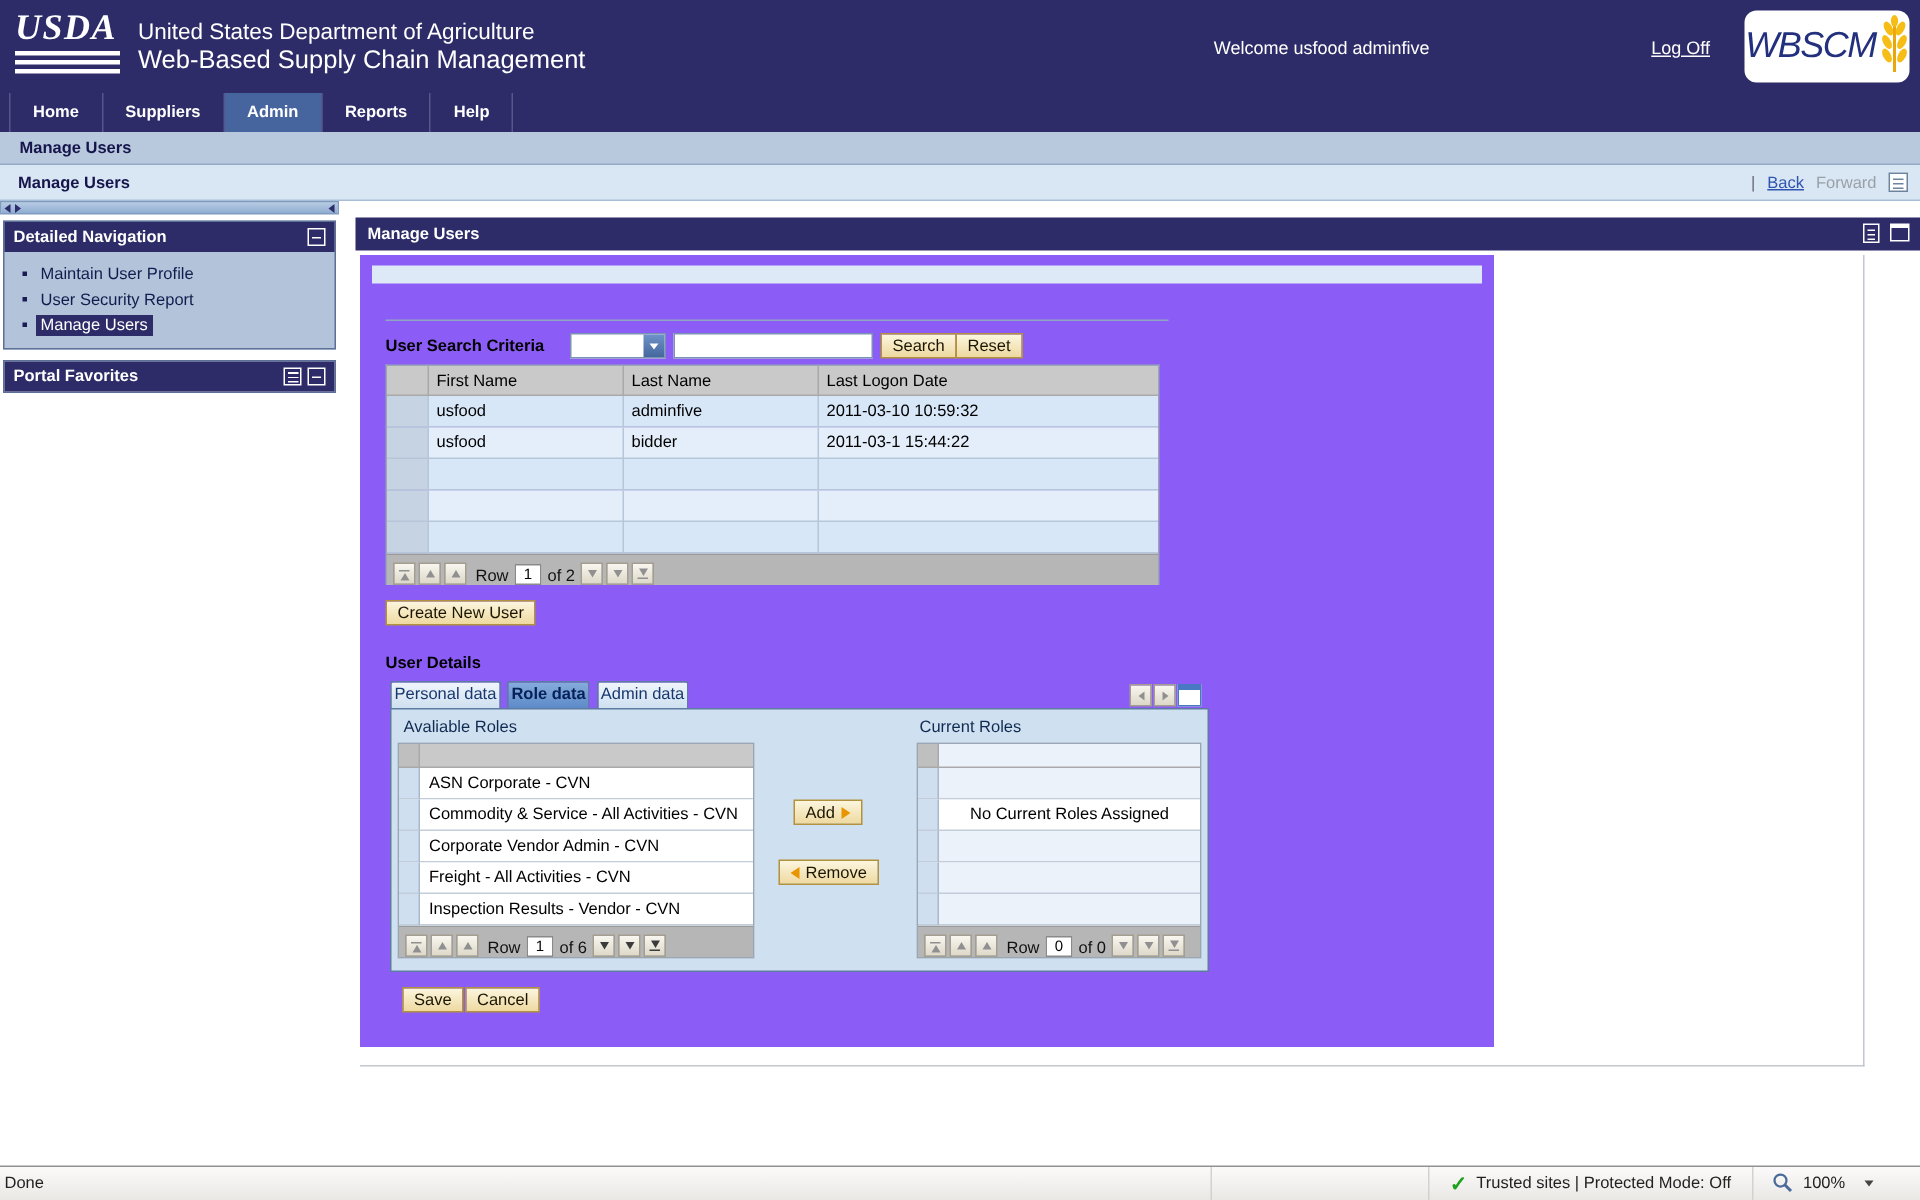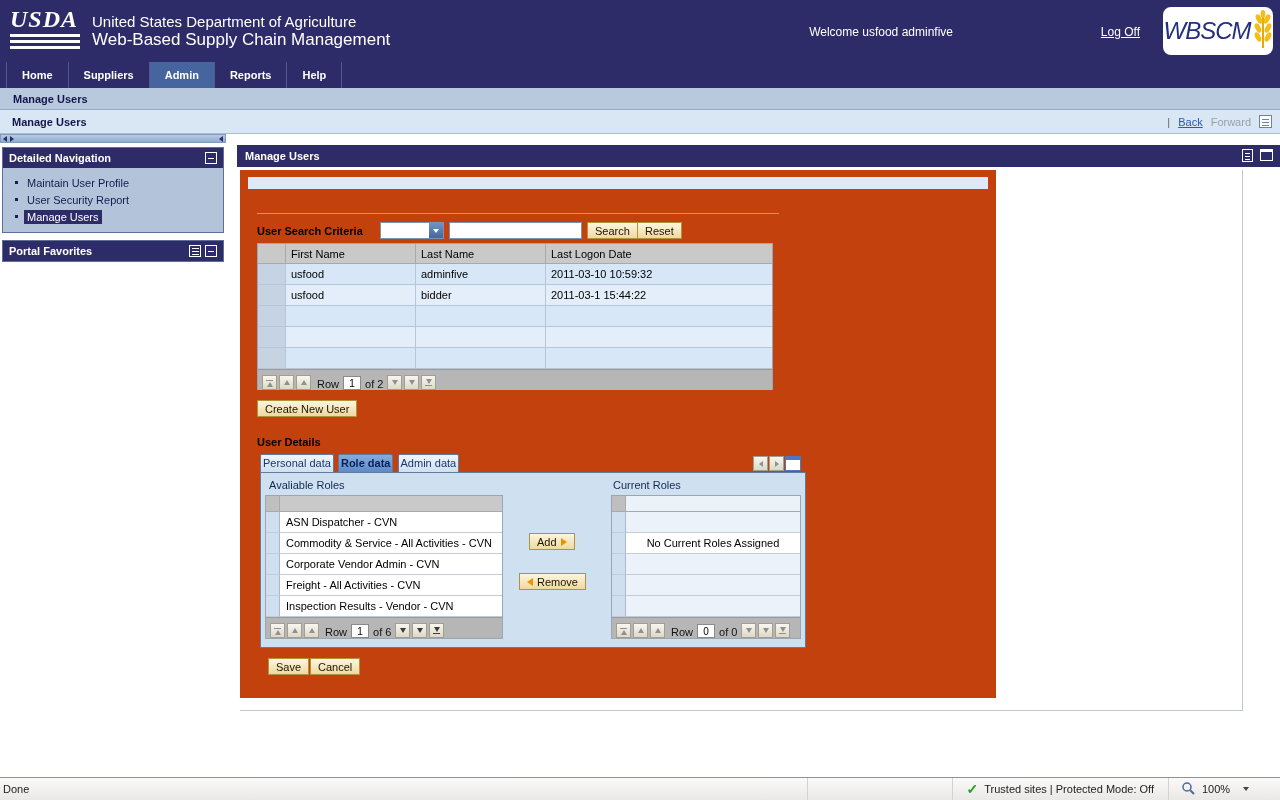--- a/index.html
+++ b/index.html
@@ -60,21 +60,21 @@
 .sitem.sel .lab{background:#2d2c68;color:#fff}
 
 
 .main{position:absolute;left:237px;top:0;right:0;bottom:0}
 .mtitle{position:absolute;left:0;top:11px;right:0;height:22px;background:#2d2c68;color:#fff;font-weight:bold;display:flex;align-items:center;padding-left:8px}
 .mticons{position:absolute;right:7px;top:15px;display:flex;gap:7px}
 .wicon{width:11px;height:13px;border:1px solid #fff;position:relative;cursor:pointer}
 .wicon i{position:absolute;left:2px;right:2px;height:1px;background:#fff}
 .bicon{width:13px;height:12px;border:1px solid #fff;border-top-width:3px;cursor:pointer}
 .ws{position:absolute;left:3px;top:36px;width:1003px;height:541px;border-right:1px solid #c2c8ce;border-bottom:1px solid #c2c8ce;background:#fff}
-.panel{position:absolute;left:0;top:0;width:756px;height:528px;background:#c2410c}
+.panel{position:absolute;left:0;top:0;width:756px;height:528px;background:#8b5cf6}
 .band{position:absolute;left:8px;top:7px;width:740px;height:12px;background:#dde9f6}
 .hrule{position:absolute;left:17px;top:43px;width:522px;height:1px;background:#8fa6c1}
 
 
 .srow-label{position:absolute;left:17px;top:55px;font-weight:bold}
 .combo{position:absolute;left:140px;top:52px;width:64px;height:17px;display:flex;border:1px solid #7b93b3;background:#fff}
 .combo .fld{flex:1}
 .combo .dd{width:14px;background:linear-gradient(#6e93c8,#44679e);display:flex;align-items:center;justify-content:center;cursor:pointer}
 .combo .dd .w{width:0;height:0;border-left:3px solid transparent;border-right:3px solid transparent;border-top:4px solid #fff}
 .tin{position:absolute;left:209px;top:52px;width:133px;height:17px;border:1px solid #7b93b3;font:11px "Liberation Sans",sans-serif;padding:0 3px}
@@ -371,21 +371,21 @@
             <div class="rlab" style="left:8px;top:6px">Avaliable Roles</div>
             <div class="rlab" style="left:352px;top:6px">Current Roles</div>
 
             <div class="rtable rt1">
               <div class="rrow rh">
                   <div class="rs"></div>
                   <div class="rc"></div>
                 </div>
               <div class="rrow">
                   <div class="rs"></div>
-                  <div class="rc">ASN Dispatcher - CVN</div>
+                  <div class="rc">ASN Corporate - CVN</div>
                 </div>
               <div class="rrow">
                   <div class="rs"></div>
                   <div class="rc">Commodity &amp; Service - All Activities - CVN</div>
                 </div>
               <div class="rrow">
                   <div class="rs"></div>
                   <div class="rc">Corporate Vendor Admin - CVN</div>
                 </div>
               <div class="rrow">

